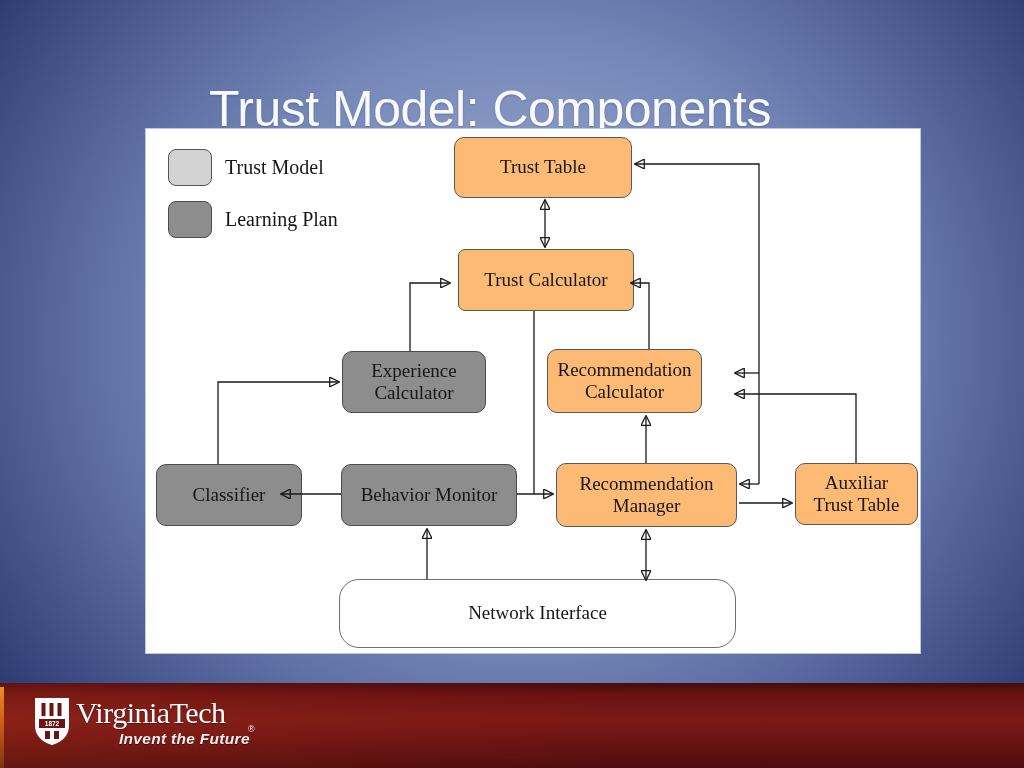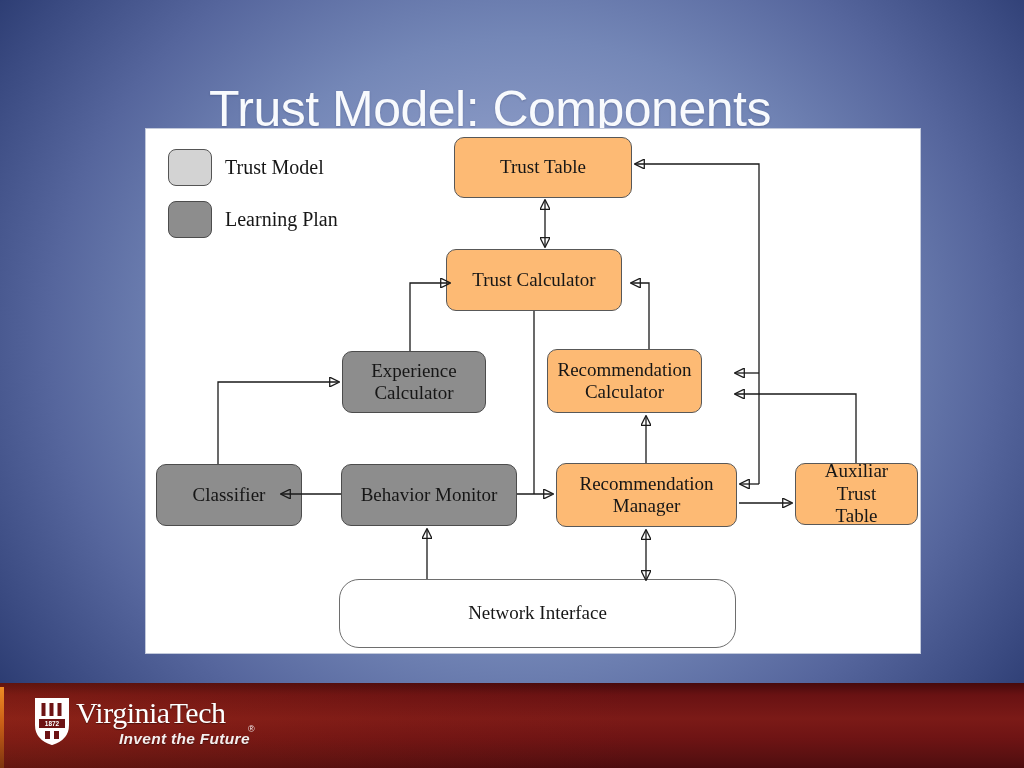--- a/index.html
+++ b/index.html
@@ -93,21 +93,21 @@
       <div class="legend-item">
         <div class="legend-swatch dark"></div>
         <div class="legend-label">Learning Plan</div>
       </div>
     </div>
 
     <div class="node light" style="left:308px; top:8px; width:178px; height:61px;">
       <span>Trust Table</span>
     </div>
 
-    <div class="node light" style="left:300px; top:120px; width:176px; height:62px;">
+    <div class="node light" style="left:312px; top:120px; width:176px; height:62px;border-radius:7px;">
       <span>Trust Calculator</span>
     </div>
 
     <div class="node dark" style="left:196px; top:222px; width:144px; height:62px; padding:0 14px;">
       <span>Experience Calculator</span>
     </div>
 
     <div class="node light" style="left:401px; top:220px; width:155px; height:64px; padding:0 16px;">
       <span>Recommendation Calculator</span>
     </div>
@@ -117,21 +117,21 @@
     </div>
 
     <div class="node dark" style="left:195px; top:335px; width:176px; height:62px;">
       <span>Behavior Monitor</span>
     </div>
 
     <div class="node light" style="left:410px; top:334px; width:181px; height:64px; padding:2px 16px;">
       <span>Recommendation Manager</span>
     </div>
 
-    <div class="node light" style="left:649px; top:334px; width:123px; height:62px; padding:0 24px;">
+    <div class="node light" style="left:649px; top:334px; width:123px; height:62px; padding:0 13px;">
       <span>Auxiliar Trust Table</span>
     </div>
 
     <div class="node plain" style="left:193px; top:450px; width:397px; height:69px;">
       <span>Network Interface</span>
     </div>
 
     <svg class="connectors" viewBox="0 0 776 526" xmlns="http://www.w3.org/2000/svg">
       <defs>
         <marker id="ah" viewBox="0 0 10 10" refX="8.5" refY="5" markerWidth="8.5" markerHeight="7.5" orient="auto-start-reverse">

